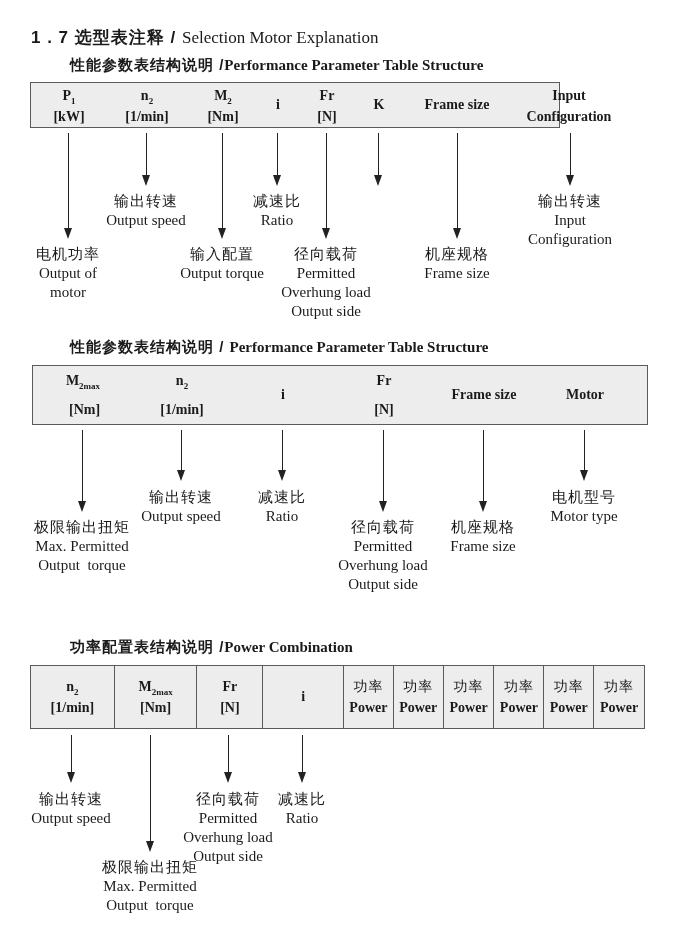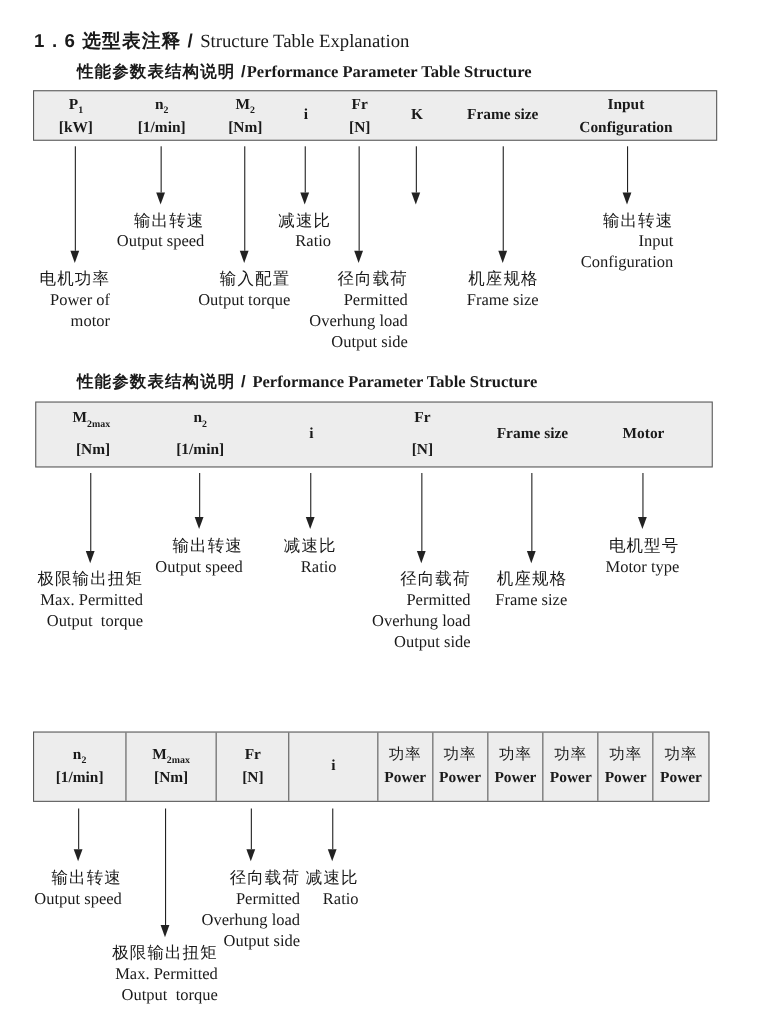--- a/index.html
+++ b/index.html
@@ -32,37 +32,37 @@
   .t3cell:first-child{border-left:none;}
   .t3cell .zh{font-weight:normal;letter-spacing:1px;}
 
   .arrow{position:absolute;transform:translateX(-50%);display:flex;flex-direction:column;align-items:center;}
   .arrow .shaft{width:1px;flex:1;background:#222222;}
   .arrow .head{width:0;height:0;border-left:4px solid transparent;border-right:4px solid transparent;
                border-top:11px solid #222222;}
 
   .callout{position:absolute;transform:translateX(-50%);text-align:center;}
   .callout .line{white-space:pre;font-size:15px;line-height:19px;
-                 font-family:"Liberation Serif","DejaVu Serif",serif;text-align:right;}
+                 font-family:"Liberation Serif","DejaVu Serif",serif;}
   .callout .line:first-child{letter-spacing:1px;}
 </style>
 </head>
 <body>
 
 <div class="page">
 
   <div class="doc-title">
-    <span class="zh">1 . 6 选型表注释 / </span><span class="en">Structure Table Explanation</span>
+    <span class="zh">1 . 7 选型表注释 / </span><span class="en">Selection Motor Explanation</span>
   </div>
 
   <div class="sec-head" style="top:39px">
     <span class="zh">性能参数表结构说明 /</span><span class="en">Performance Parameter Table Structure</span>
   </div>
 
-  <div class="htable" style="left:30px;top:82px;width:622px;height:46px">
+  <div class="htable" style="left:30px;top:82px;width:530px;height:46px">
     <div class="hcell two" style="left:38px"><span class="sym"><span>P</span><sub>1</sub></span><span class="u">[kW]</span></div>
     <div class="hcell two" style="left:116px"><span class="sym"><span>n</span><sub>2</sub></span><span class="u">[1/min]</span></div>
     <div class="hcell two" style="left:192px"><span class="sym"><span>M</span><sub>2</sub></span><span class="u">[Nm]</span></div>
     <div class="hcell mid" style="left:247px"><span class="sym">i</span></div>
     <div class="hcell two" style="left:296px"><span class="sym">Fr</span><span class="u">[N]</span></div>
     <div class="hcell mid" style="left:348px"><span class="sym">K</span></div>
     <div class="hcell mid" style="left:426px"><span class="sym">Frame size</span></div>
     <div class="hcell two" style="left:538px"><span class="sym">Input</span><span class="u">Configuration</span></div>
   </div>
 
@@ -94,21 +94,21 @@
       <div class="shaft"></div>
       <div class="head"></div>
     </div>
   <div class="arrow" style="left:570px;top:133px;height:53px">
       <div class="shaft"></div>
       <div class="head"></div>
     </div>
 
   <div class="callout" style="left:68px;top:245px">
       <div class="line">电机功率</div>
-      <div class="line">Power of</div>
+      <div class="line">Output of</div>
       <div class="line">motor</div>
     </div>
   <div class="callout" style="left:146px;top:192px">
       <div class="line">输出转速</div>
       <div class="line">Output speed</div>
     </div>
   <div class="callout" style="left:222px;top:245px">
       <div class="line">输入配置</div>
       <div class="line">Output torque</div>
     </div>
@@ -191,20 +191,23 @@
     </div>
   <div class="callout" style="left:483px;top:518px">
       <div class="line">机座规格</div>
       <div class="line">Frame size</div>
     </div>
   <div class="callout" style="left:584px;top:488px">
       <div class="line">电机型号</div>
       <div class="line">Motor type</div>
     </div>
 
+  <div class="sec-head" style="top:621px">
+    <span class="zh">功率配置表结构说明 /</span><span class="en">Power Combination</span>
+  </div>
 
   <div class="htable t3" style="left:30px;top:665px;width:615px;height:64px">
     <div class="t3cell" style="width:83px">
         <span class="sym"><span>n</span><sub>2</sub></span>
         <span class="u">[1/min]</span>
       </div>
     <div class="t3cell" style="width:83px">
         <span class="sym"><span>M</span><sub>2max</sub></span>
         <span class="u">[Nm]</span>
       </div>

